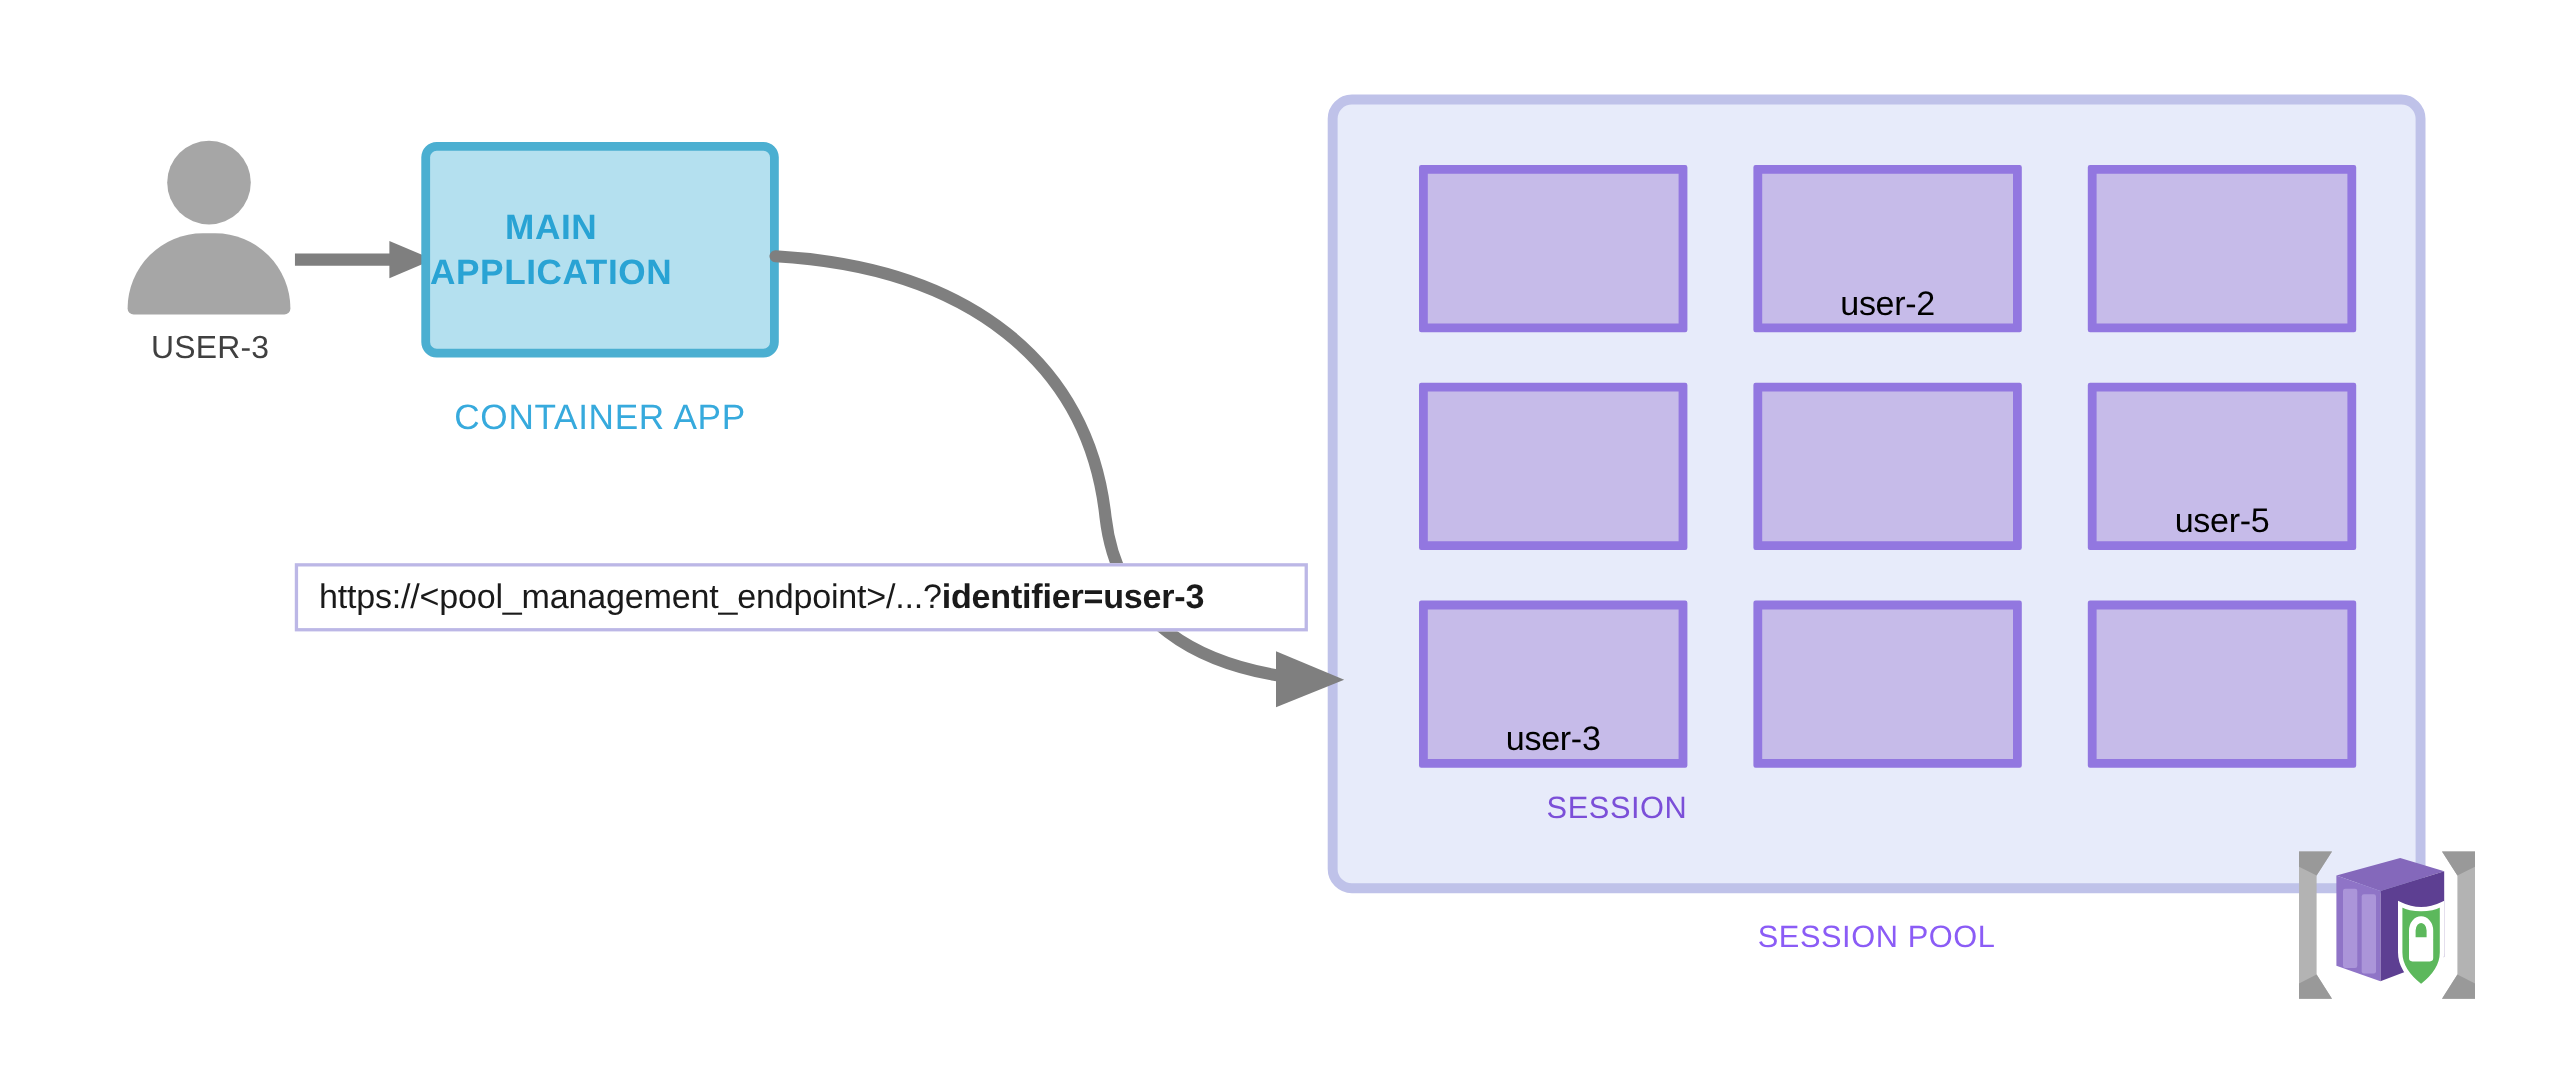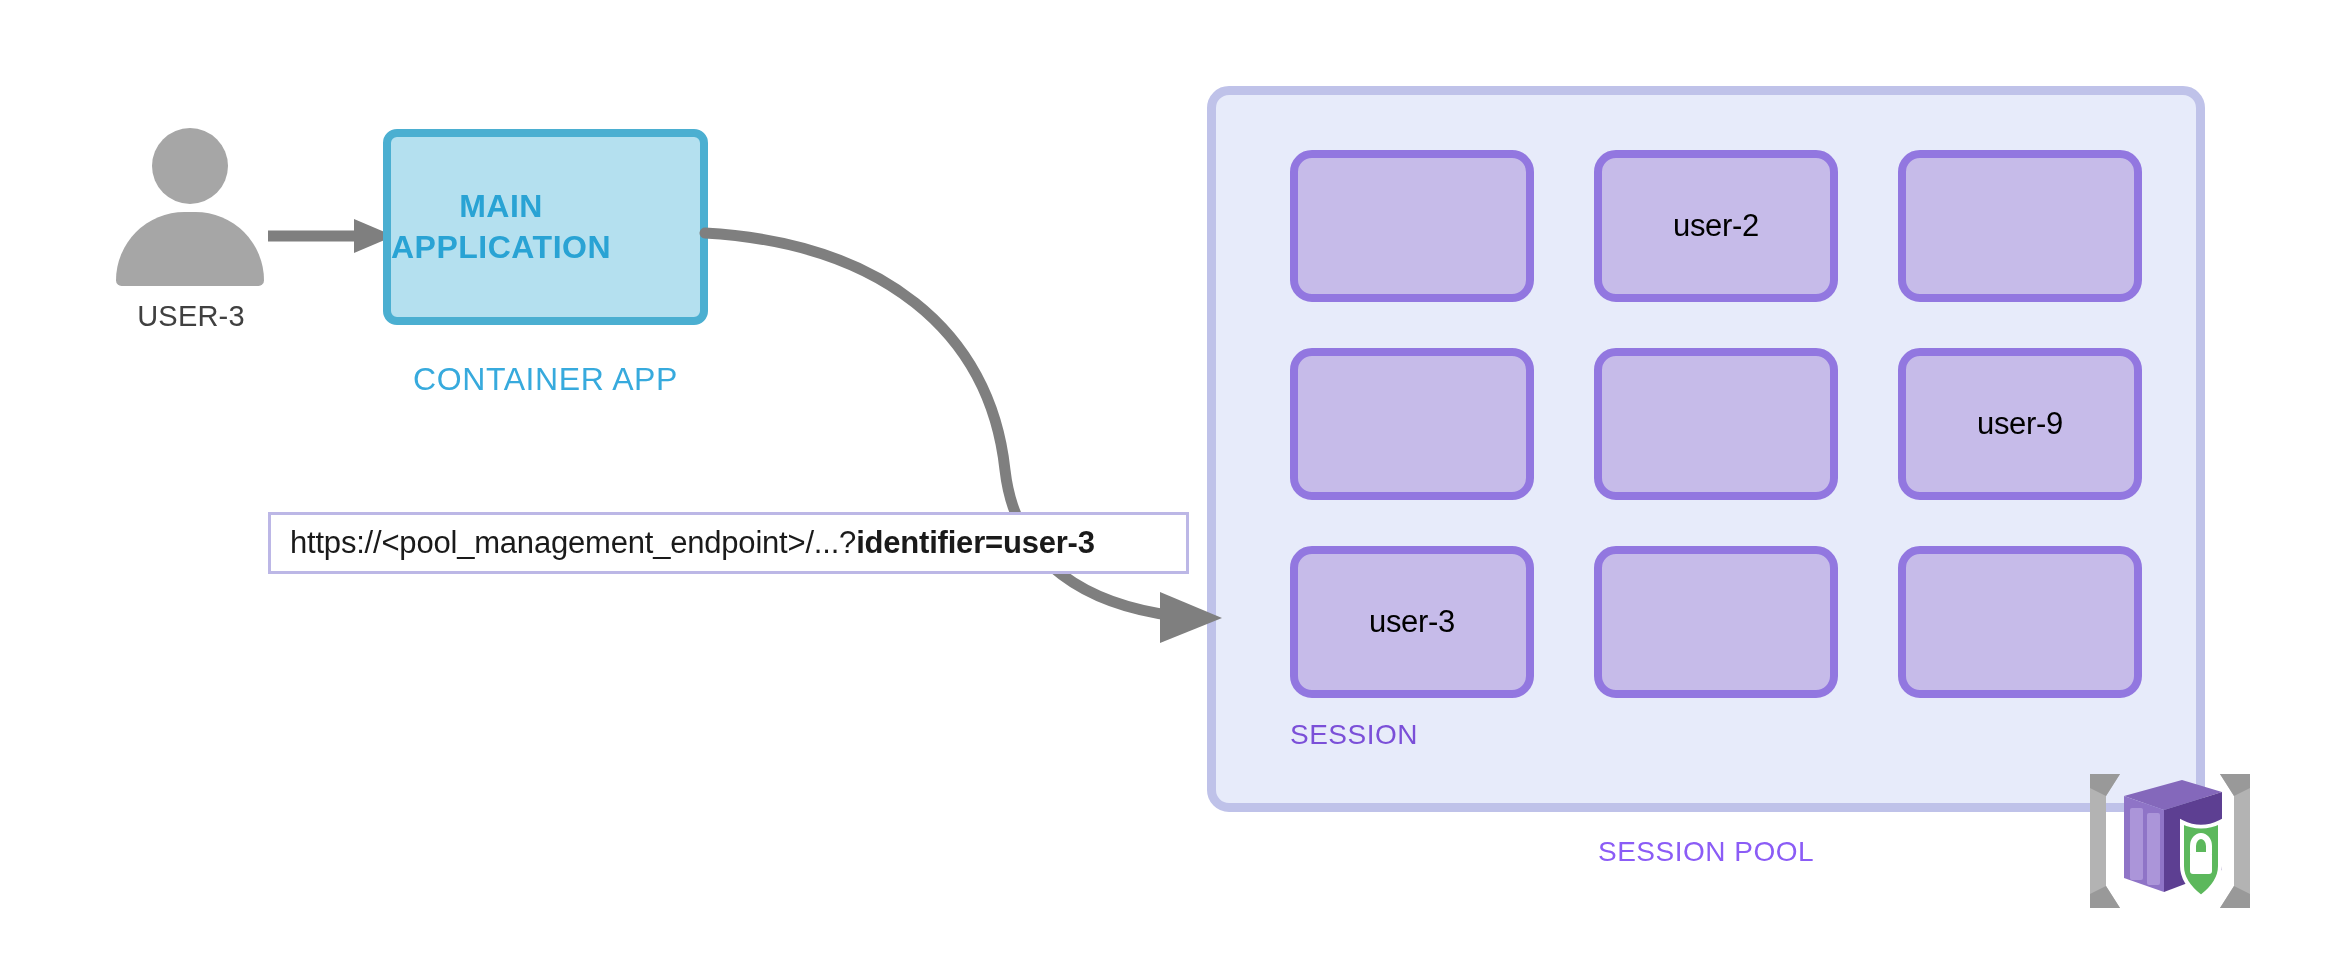--- a/index.html
+++ b/index.html
@@ -155,36 +155,36 @@
     display: grid;
     grid-template-columns: repeat(3, 244px);
     grid-template-rows: repeat(3, 152px);
     column-gap: 60px;
     row-gap: 46px;
   }
   .session-box {
     box-sizing: border-box;
     background: #c6bbe9;
     border: 8px solid #9277e0;
-    border-radius: 22px;
+    border-radius: 2px;
     display: flex;
-    align-items: center;
+    align-items: flex-end;
     justify-content: center;
   }
   .session-box .session-user {
     font-size: 31px;
     color: #000000;
     letter-spacing: -0.3px;
   }
   #session-label {
     position: absolute;
     left: 1290px;
     top: 719px;
     width: 244px;
-    text-align: left;
+    text-align: right;
     font-size: 28px;
     color: #7b4fd8;
     letter-spacing: 0.5px;
   }
   #session-pool-label {
     position: absolute;
     left: 1506px;
     top: 836px;
     width: 400px;
     text-align: center;
@@ -241,21 +241,21 @@
     <div class="session-box">
       <span class="session-user"></span>
     </div>
     <div class="session-box">
       <span class="session-user"></span>
     </div>
     <div class="session-box">
       <span class="session-user"></span>
     </div>
     <div class="session-box">
-      <span class="session-user">user-9</span>
+      <span class="session-user">user-5</span>
     </div>
     <div class="session-box">
       <span class="session-user">user-3</span>
     </div>
     <div class="session-box">
       <span class="session-user"></span>
     </div>
     <div class="session-box">
       <span class="session-user"></span>
     </div>

